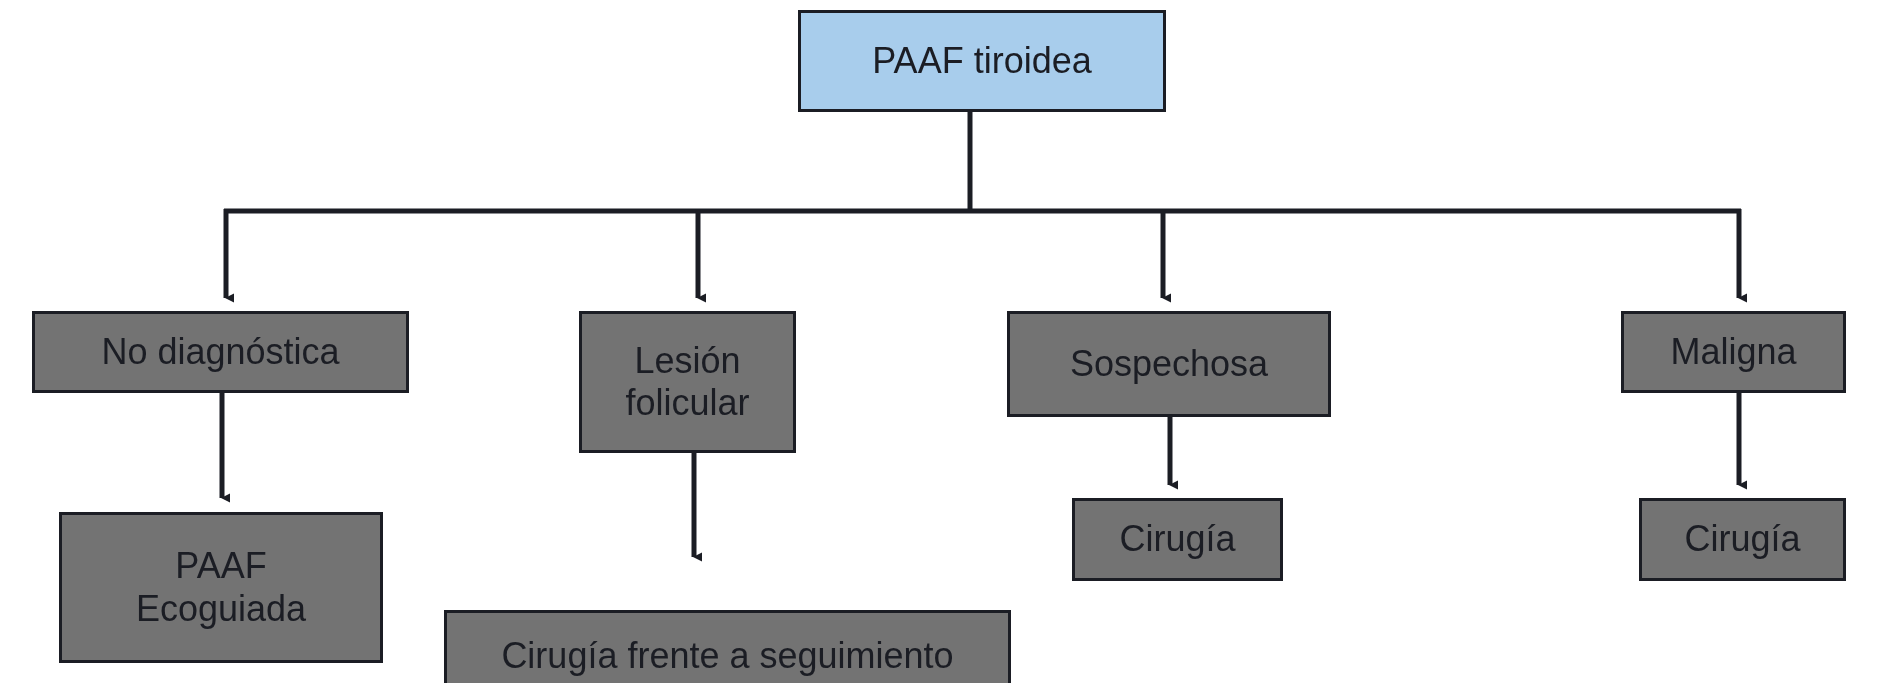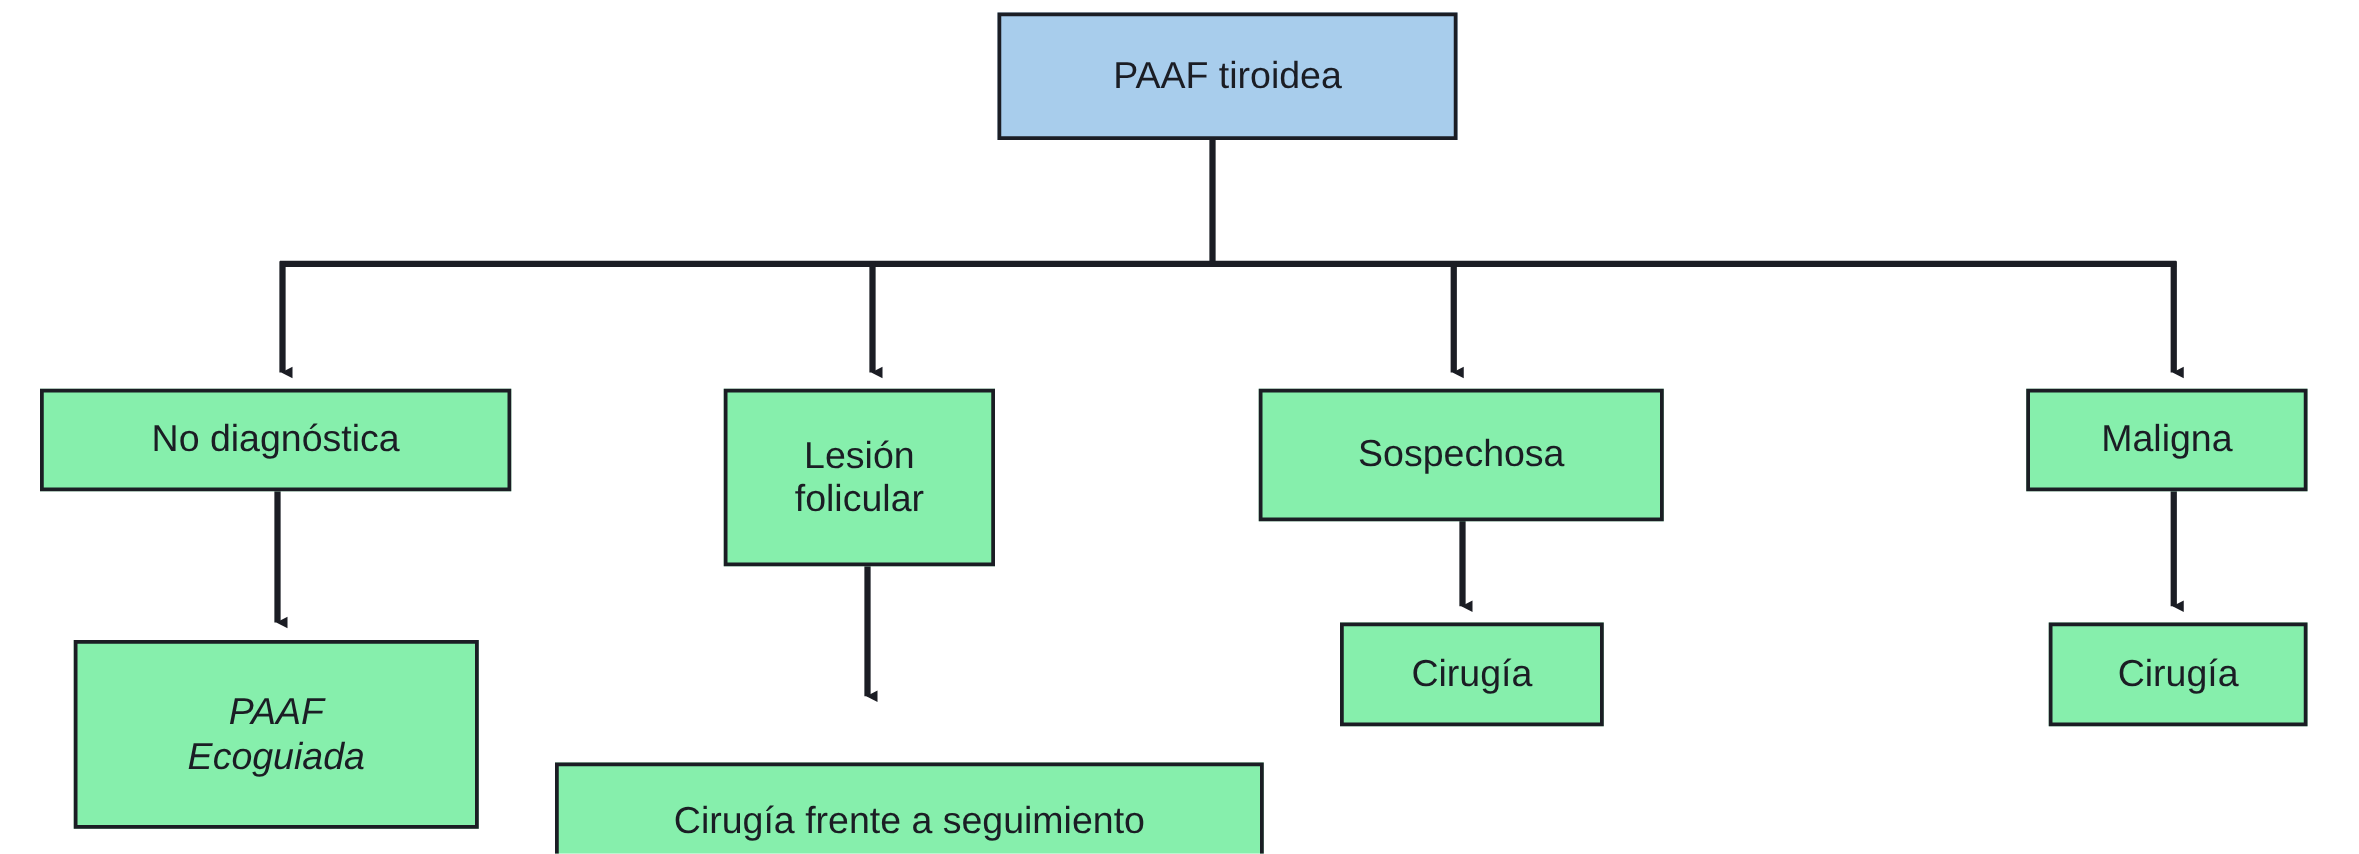--- a/index.html
+++ b/index.html
@@ -28,41 +28,41 @@
   .node {
     position: absolute;
     box-sizing: border-box;
     border: 3px solid #1b1d24;
     display: flex;
     align-items: center;
     justify-content: center;
     text-align: center;
     color: #1b1d24;
     font-family: "Liberation Sans", sans-serif;
-    font-size: 30px;
+    font-size: 36px;
     line-height: 1.18;
     letter-spacing: 0px;
     white-space: pre-line;
     z-index: 2;
   }
   .node.root {
     background: #a8cdec;
   }
   .node.branch,
   .node.leaf {
-    background: #86efac;
+    background: #737373;
   }
 
   
   #node-root            { left: 798px;  top: 10px;  width: 368px; height: 102px; }
   #node-no-diagnostica  { left: 32px;   top: 311px; width: 377px; height: 82px;  }
   #node-lesion-folicular{ left: 579px;  top: 311px; width: 217px; height: 142px; }
   #node-sospechosa      { left: 1007px; top: 311px; width: 324px; height: 106px;  }
   #node-maligna         { left: 1621px; top: 311px; width: 225px; height: 82px;  }
-  #node-paaf-ecoguiada  { left: 59px;   top: 512px; width: 324px; height: 151px; font-style: italic; }
+  #node-paaf-ecoguiada  { left: 59px;   top: 512px; width: 324px; height: 151px; }
   #node-cirugia-vs-seg  { left: 444px;  top: 570px; width: 567px; height: 93px; margin-top: 40px;  }
   #node-cirugia-sosp    { left: 1072px; top: 498px; width: 211px; height: 83px;  }
   #node-cirugia-mal     { left: 1639px; top: 498px; width: 207px; height: 83px;  }
 </style>
 </head>
 <body>
 
 <div id="chart-root">
 
   <svg id="chart-svg" viewBox="0 0 1887 683" xmlns="http://www.w3.org/2000/svg">

